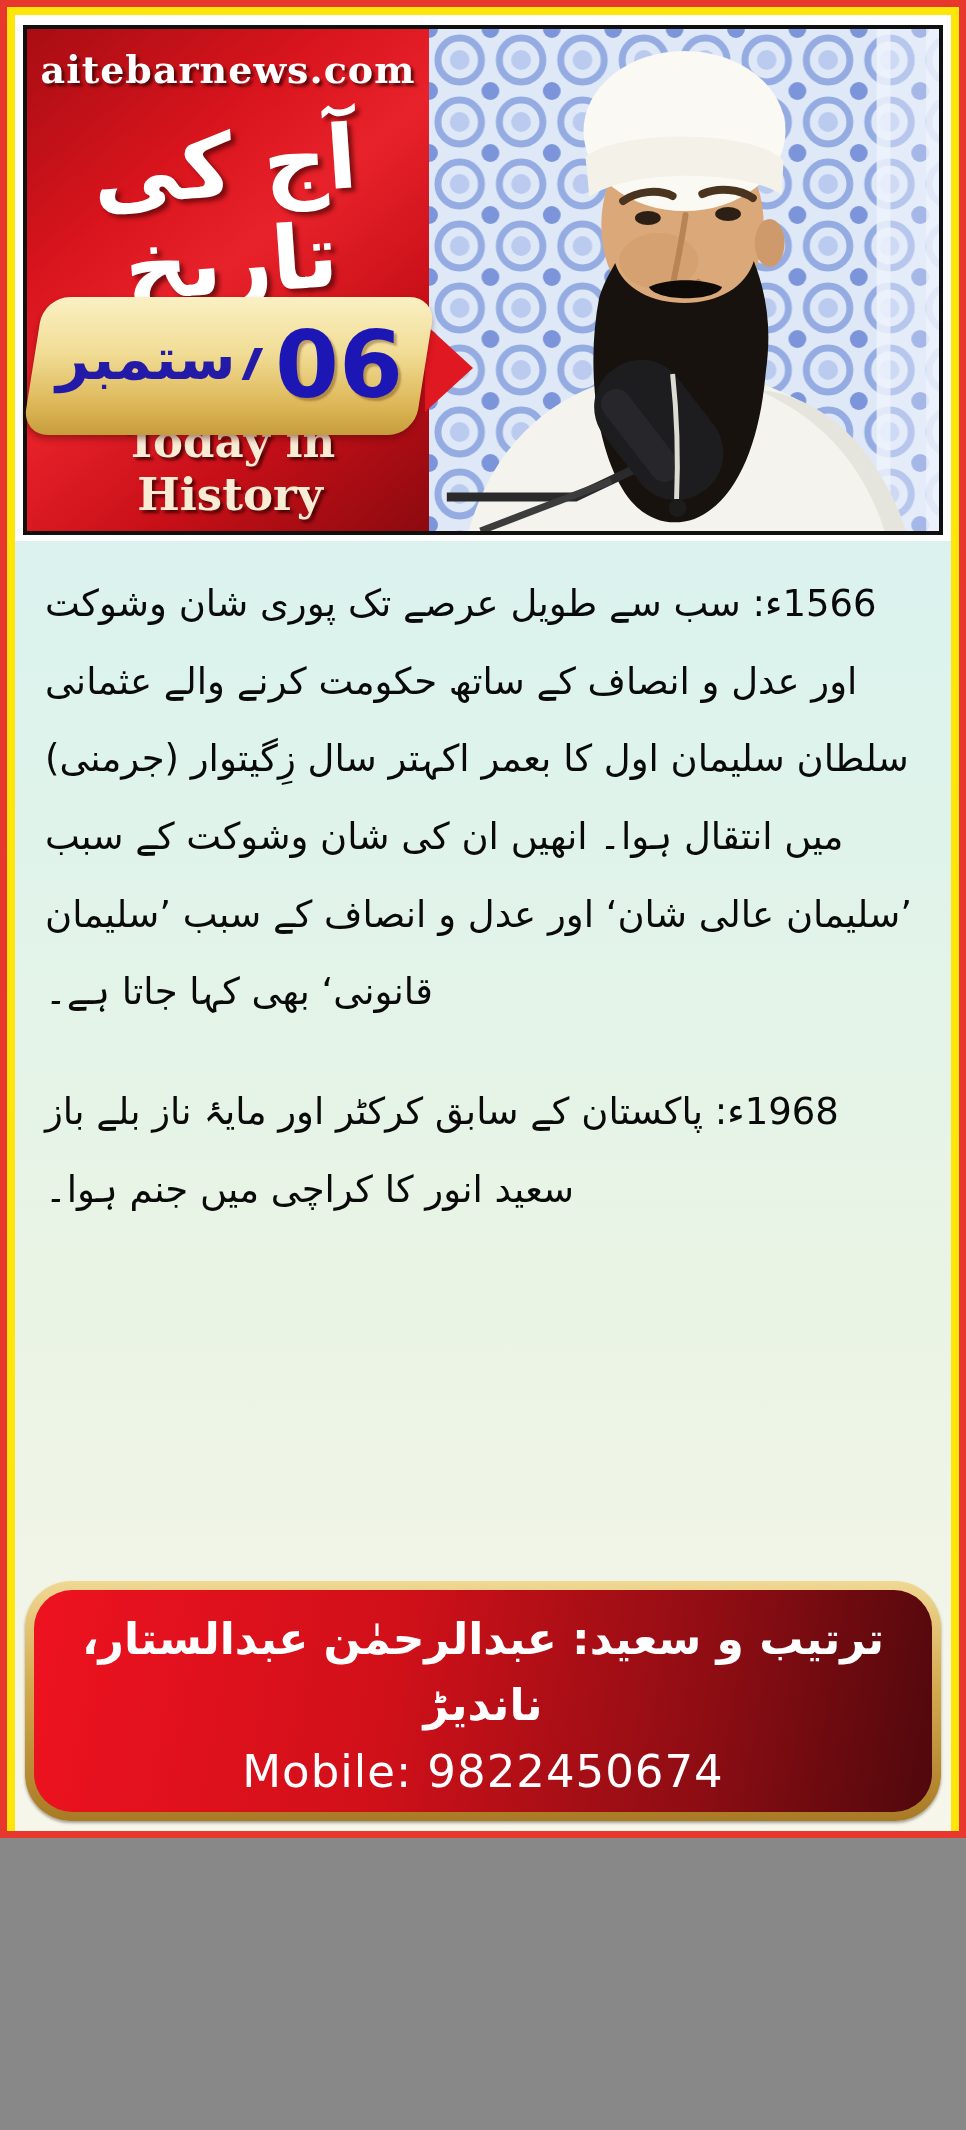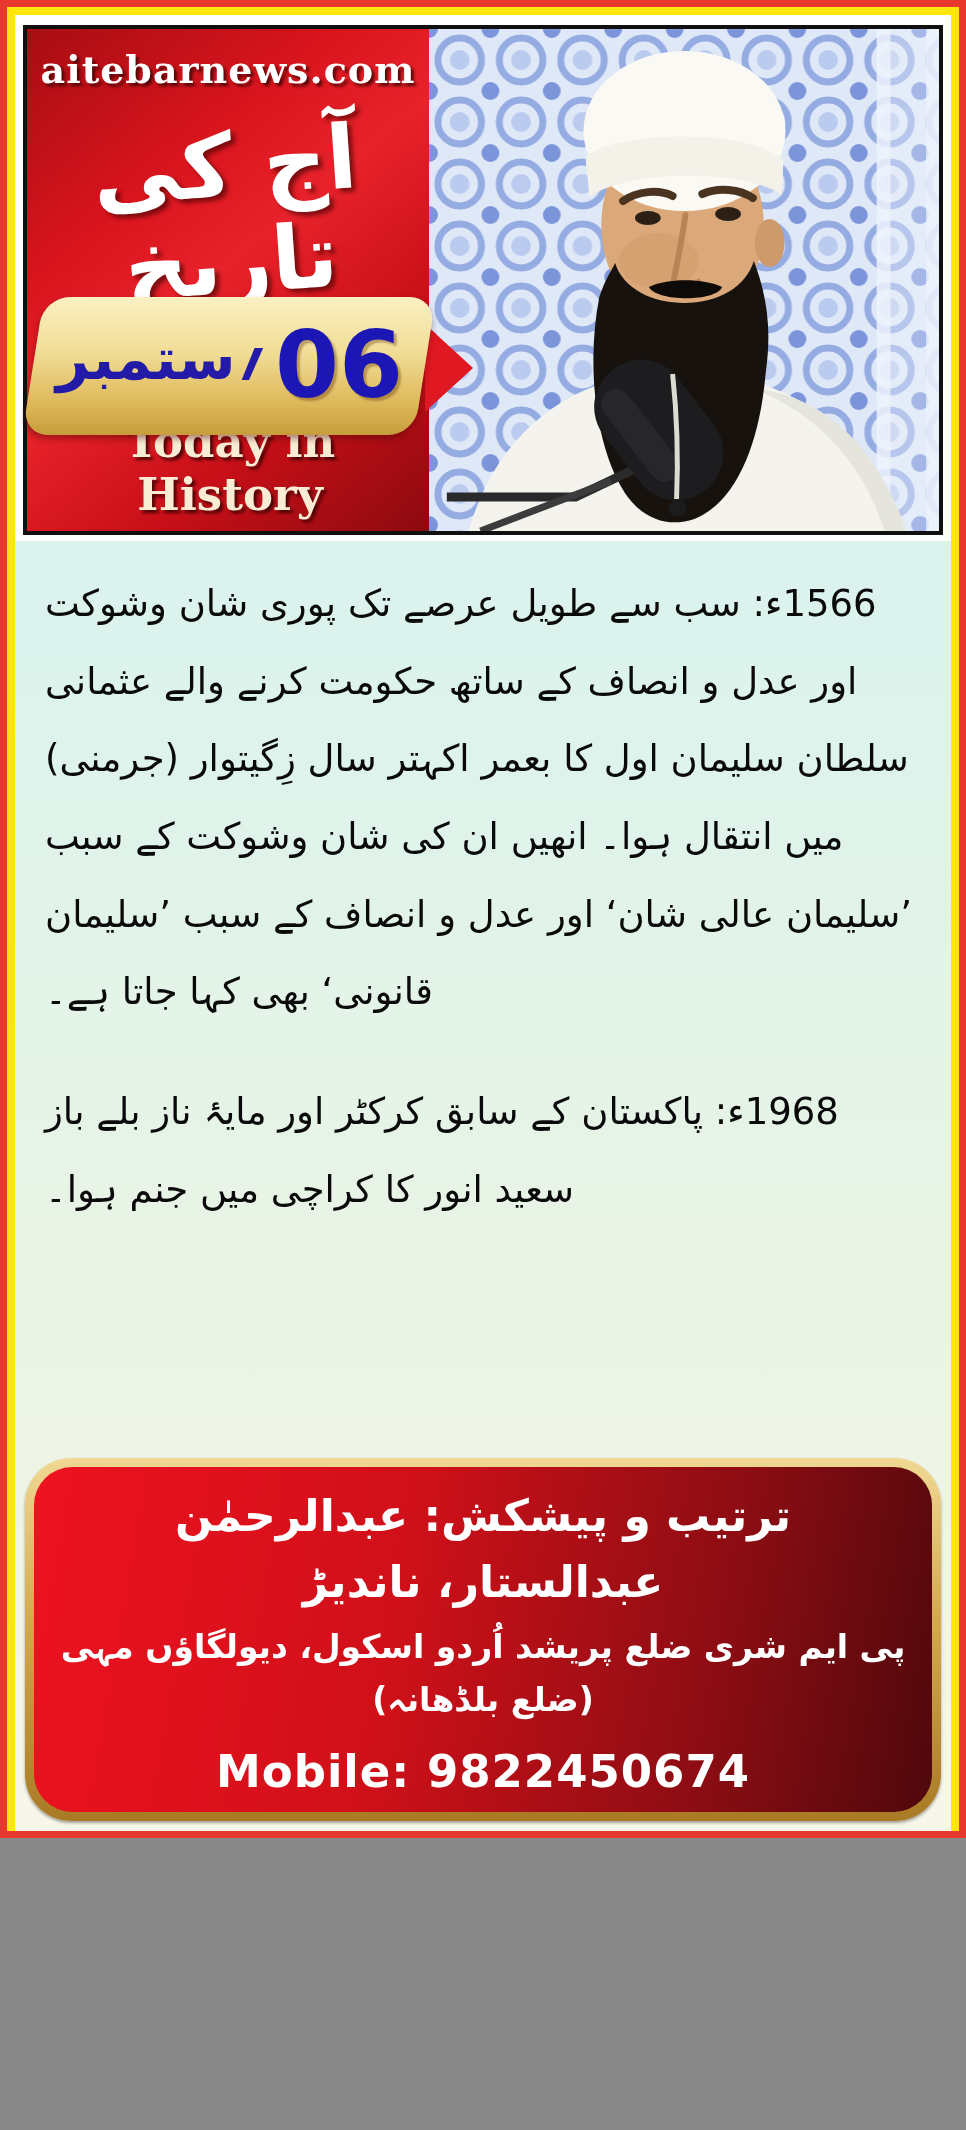--- a/index.html
+++ b/index.html
@@ -81,21 +81,21 @@
     background:linear-gradient(180deg,#f0d893 0%,#d3a94e 45%,#a97a25 100%);
     box-shadow:0 2px 3px rgba(0,0,0,.35);
   }
   .footer-panel-inner{
     border-radius:38px;padding:16px 26px 14px;text-align:center;
     background:linear-gradient(100deg,#ee1220 0%,#d01019 40%,#8c0d13 75%,#4f080c 100%);
     color:#ffffff;
   }
   .credit-line1{font-size:44px;font-weight:bold;direction:rtl;line-height:1.5;}
   .credit-line2{font-size:33px;font-weight:bold;direction:rtl;line-height:1.6;margin-top:6px;}
-  .mobile-line{font-size:45px;margin-top:18px;letter-spacing:1px;font-weight:bold;}
+  .mobile-line{font-size:45px;margin-top:7px;letter-spacing:1px;}
 </style>
 </head>
 <body>
 
 <div class="poster">
   <div class="inner">
 
     <header class="masthead">
       <div class="masthead-box">
         <div class="brand-panel">
@@ -170,21 +170,20 @@
 
     <main class="events">
       <p class="event">1566ء: سب سے طویل عرصے تک پوری شان وشوکت اور عدل و انصاف کے ساتھ حکومت کرنے والے عثمانی سلطان سلیمان اول کا بعمر اکہتر سال زِگیتوار (جرمنی) میں انتقال ہوا۔ انھیں ان کی شان وشوکت کے سبب ’سلیمان عالی شان‘ اور عدل و انصاف کے سبب ’سلیمان قانونی‘ بھی کہا جاتا ہے۔</p>
       <p class="event">1968ء: پاکستان کے سابق کرکٹر اور مایۂ ناز بلے باز سعید انور کا کراچی میں جنم ہوا۔</p>
 
     </main>
 
     <footer class="footer-wrap">
       <div class="footer-panel">
         <div class="footer-panel-inner">
-          <div class="credit-line1">ترتیب و پیشکش: عبدالرحمٰن عبدالستار، ناندیڑ</div>
-          <div class="credit-line2">پی ایم شری ضلع پریشد اُردو اسکول، دیولگاؤں مہی (ضلع بلڈھانہ)</div>
+          <div class="credit-line1">ترتیب و سعید: عبدالرحمٰن عبدالستار، ناندیڑ</div>
           <div class="mobile-line">Mobile: 9822450674</div>
         </div>
       </div>
     </footer>
 
   </div>
 </div>
 
 </body></html>

